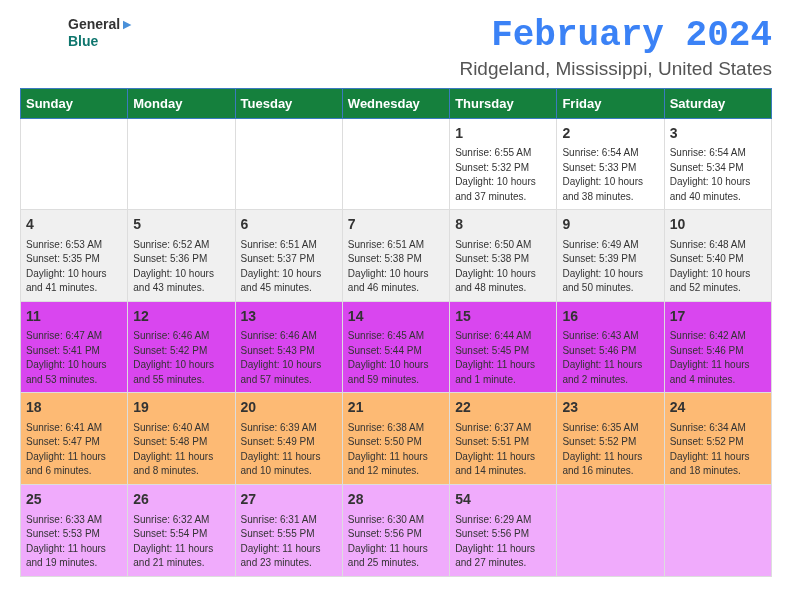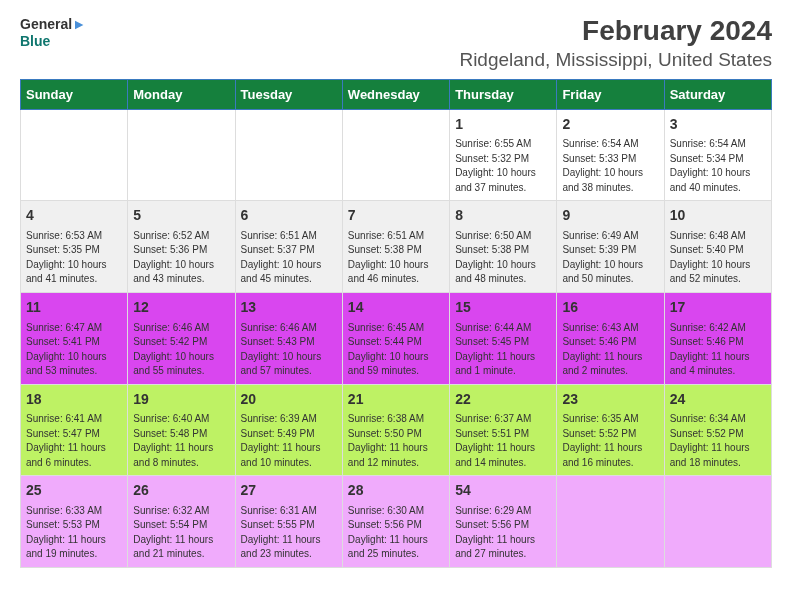--- a/index.html
+++ b/index.html
@@ -18,24 +18,25 @@
     }
     .logo {
       display: flex;
       align-items: center;
       gap: 4px;
     }
     .title-section {
       text-align: right;
     }
     .main-title {
-      font-size: 28px;
+      font-size: 36px;
       font-weight: bold;
-      color: #404040;
+      color: #3b82f6;
       line-height: 1.1;
+      font-family: Liberation Mono, monospace;
     }
     .subtitle {
       font-size: 19px;
       color: #555;
       margin-top: 2px;
     }
     table {
       width: 100%;
       border-collapse: collapse;
       font-size: 11px;
@@ -78,29 +79,29 @@
     }
     .day-info {
       font-size: 10px;
       color: #333;
       line-height: 1.45;
     }
     
     .week-row-1 td { background: #fff; }
     .week-row-2 td { background: #f0f0f0; }
     .week-row-3 td { background: #d946ef; margin-top: 20px; }
-    .week-row-4 td { background: #bef264; }
+    .week-row-4 td { background: #fdba74; }
     .week-row-5 td { background: #f0abfc; }
   </style>
 </head>
 <body>
 
 <div class="header-section">
   <div class="logo">
-  <div style="font-family:Arial,sans-serif;font-size:14px;line-height:1.2;">
+  <div style="font-family:Arial,sans-serif;font-size:14px;line-height:1.2;margin-left:48px;">
     <div style="font-weight:bold;color:#333;">General<span style="color:#4a90d9;">►</span></div>
     <div style="font-weight:bold;color:#0f766e;">Blue</div>
   </div>
 </div>
   <div class="title-section">
     <div class="main-title">February 2024</div>
     <div class="subtitle">Ridgeland, Mississippi, United States</div>
   </div>
 </div>
 

